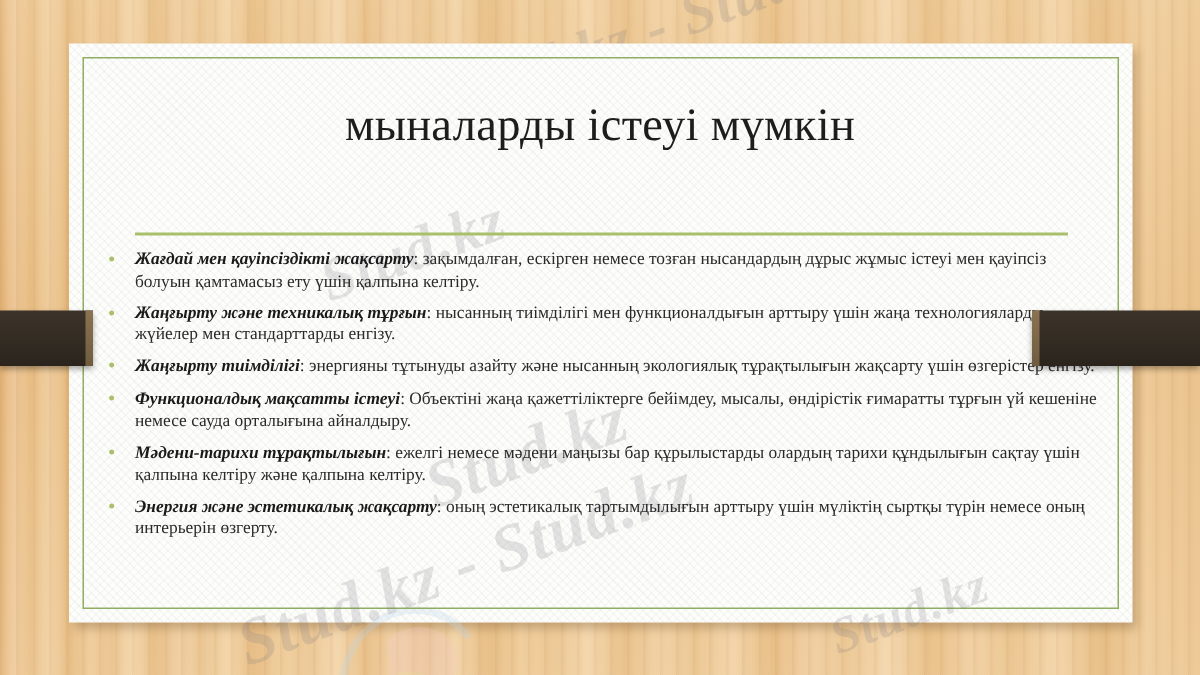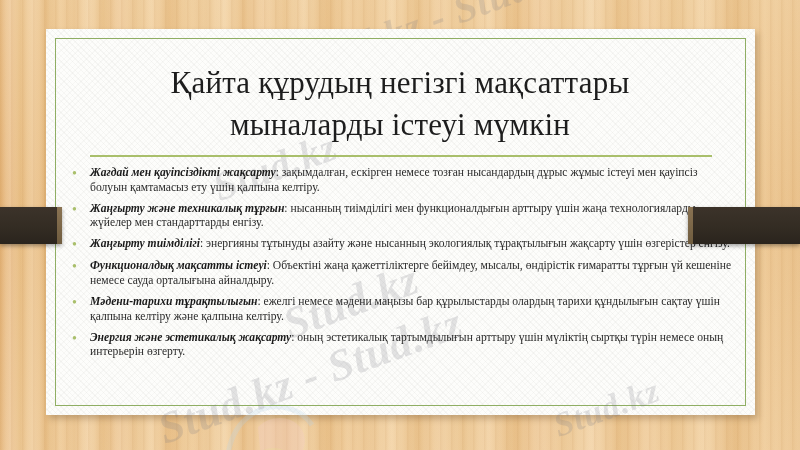--- a/index.html
+++ b/index.html
@@ -212,21 +212,20 @@
 
     <div class="panel-border"></div>
   </div>
 
   <div class="watermark wm-2">Stud.kz</div>
   <div class="watermark wm-3">Stud.kz</div>
   <div class="watermark wm-4">Stud.kz - Stud.kz</div>
   <div class="watermark wm-5">Stud.kz</div>
 
   <div class="title">
-    <div>Қайта құрудың негізгі мақсаттары</div>
     <div>мыналарды істеуі мүмкін</div>
   </div>
 
   <div class="rule"></div>
 
   <div class="bullets">
     <div class="bullet-row">
       <span class="bullet-mark">•</span>
       <span class="bullet-text"><span class="lead">Жағдай мен қауіпсіздікті жақсарту</span><span>: зақымдалған, ескірген немесе тозған нысандардың дұрыс жұмыс істеуі мен қауіпсіз болуын қамтамасыз ету үшін қалпына келтіру.</span></span>
     </div>

